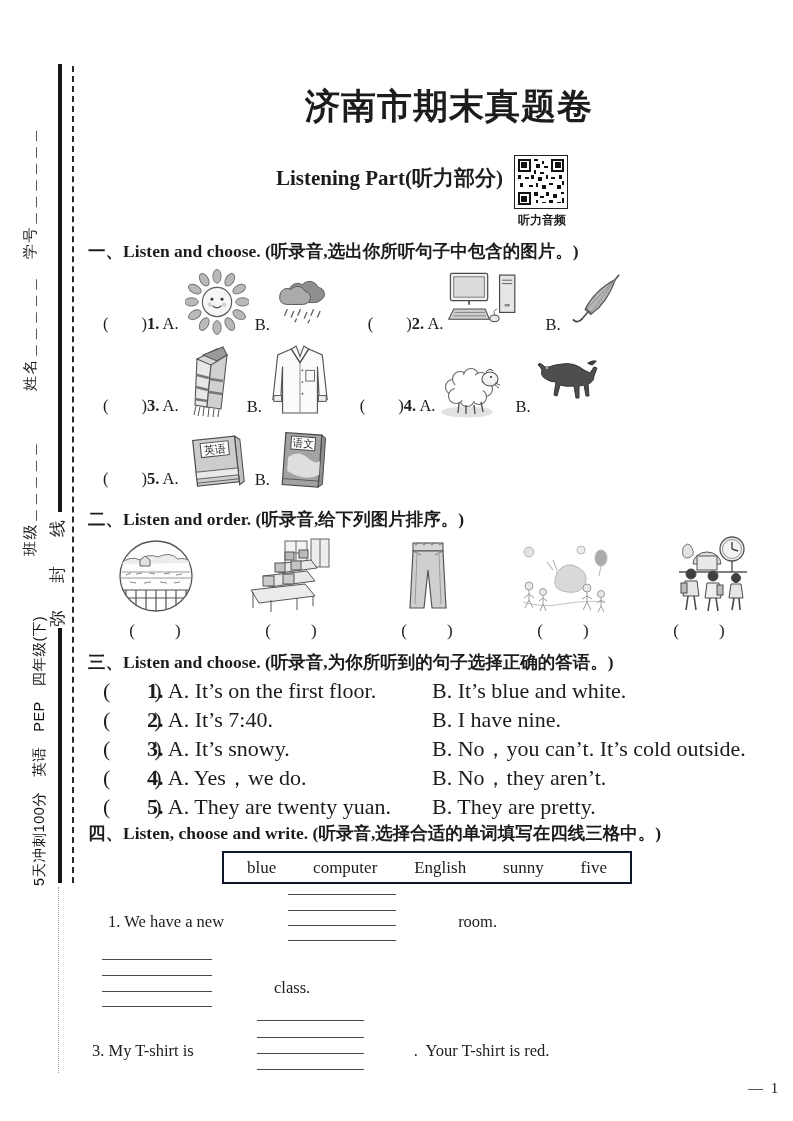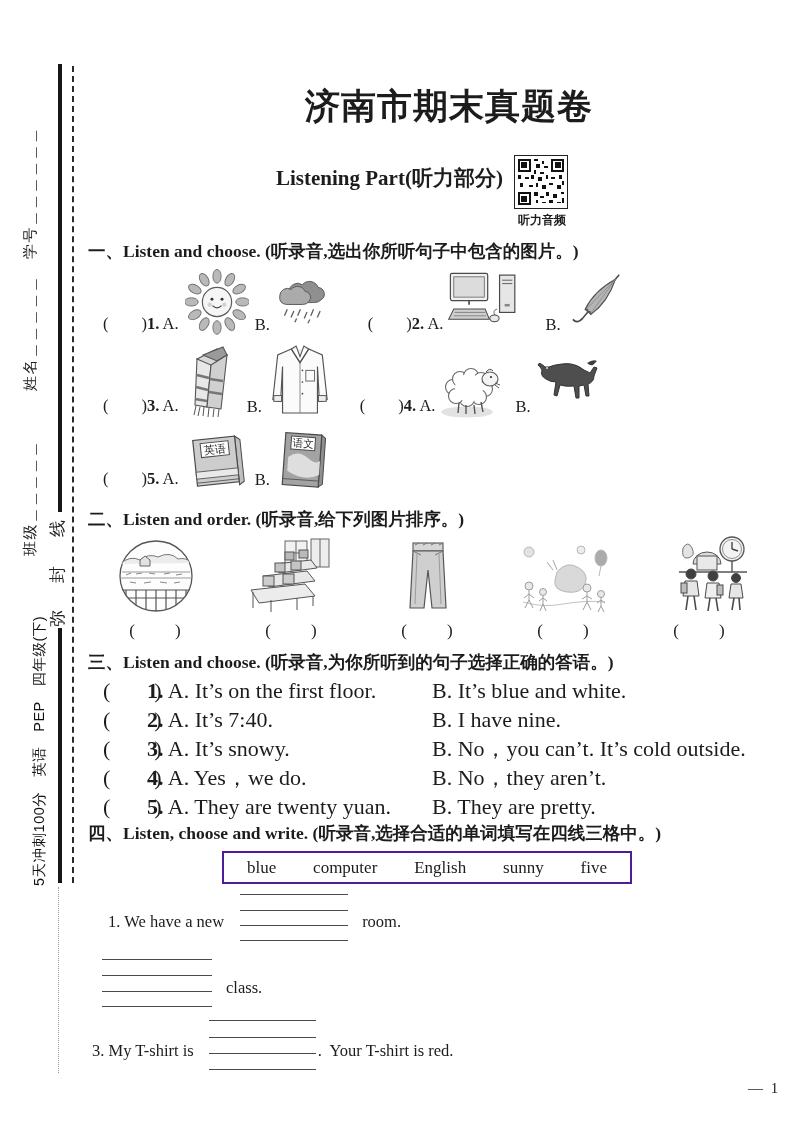--- a/index.html
+++ b/index.html
@@ -28,23 +28,23 @@
   .s2wrap{display:flex;}
   .s2cell{width:136px;display:flex;flex-direction:column;align-items:center;justify-content:flex-end;}
   .s2img{display:flex;align-items:flex-end;justify-content:center;height:80px;}
   .s2paren{font-size:17px;margin-top:5px;letter-spacing:2px;}
   
   .s3row{display:flex;height:29px;align-items:baseline;padding-left:15px;font-size:22px;}
   .s3a{width:329px;white-space:nowrap;}
   .s3b{white-space:nowrap;}
   .s3paren{display:inline-block;width:44px;}
   
-  .wordbox{position:absolute;left:222px;top:851px;width:406px;height:29px;border:2px solid #4c1d95;
+  .wordbox{position:absolute;left:222px;top:851px;width:406px;height:29px;border:2px solid #0f172a;
            display:flex;align-items:center;justify-content:space-evenly;font-size:17px;gap:14px;}
-  .s4item{display:flex;align-items:flex-end;font-size:16.5px;}
+  .s4item{display:flex;align-items:flex-end;font-size:16.5px;gap:48px;}
   .s4item .txt{margin-bottom:9px;white-space:pre;}
   .grid4{display:inline-block;position:relative;}
   .grid4 i{position:absolute;left:0;right:0;height:1px;background:#4a4a4a;}
   .grid4 i:nth-child(1){top:0;}
   .grid4 i:nth-child(2){top:33%;}
   .grid4 i:nth-child(3){top:66%;}
   .grid4 i:nth-child(4){bottom:0;}
   .pageno{font-size:15px;letter-spacing:2px;}
   svg{display:block;}
   svg text{font-family:"Liberation Serif",serif;}

